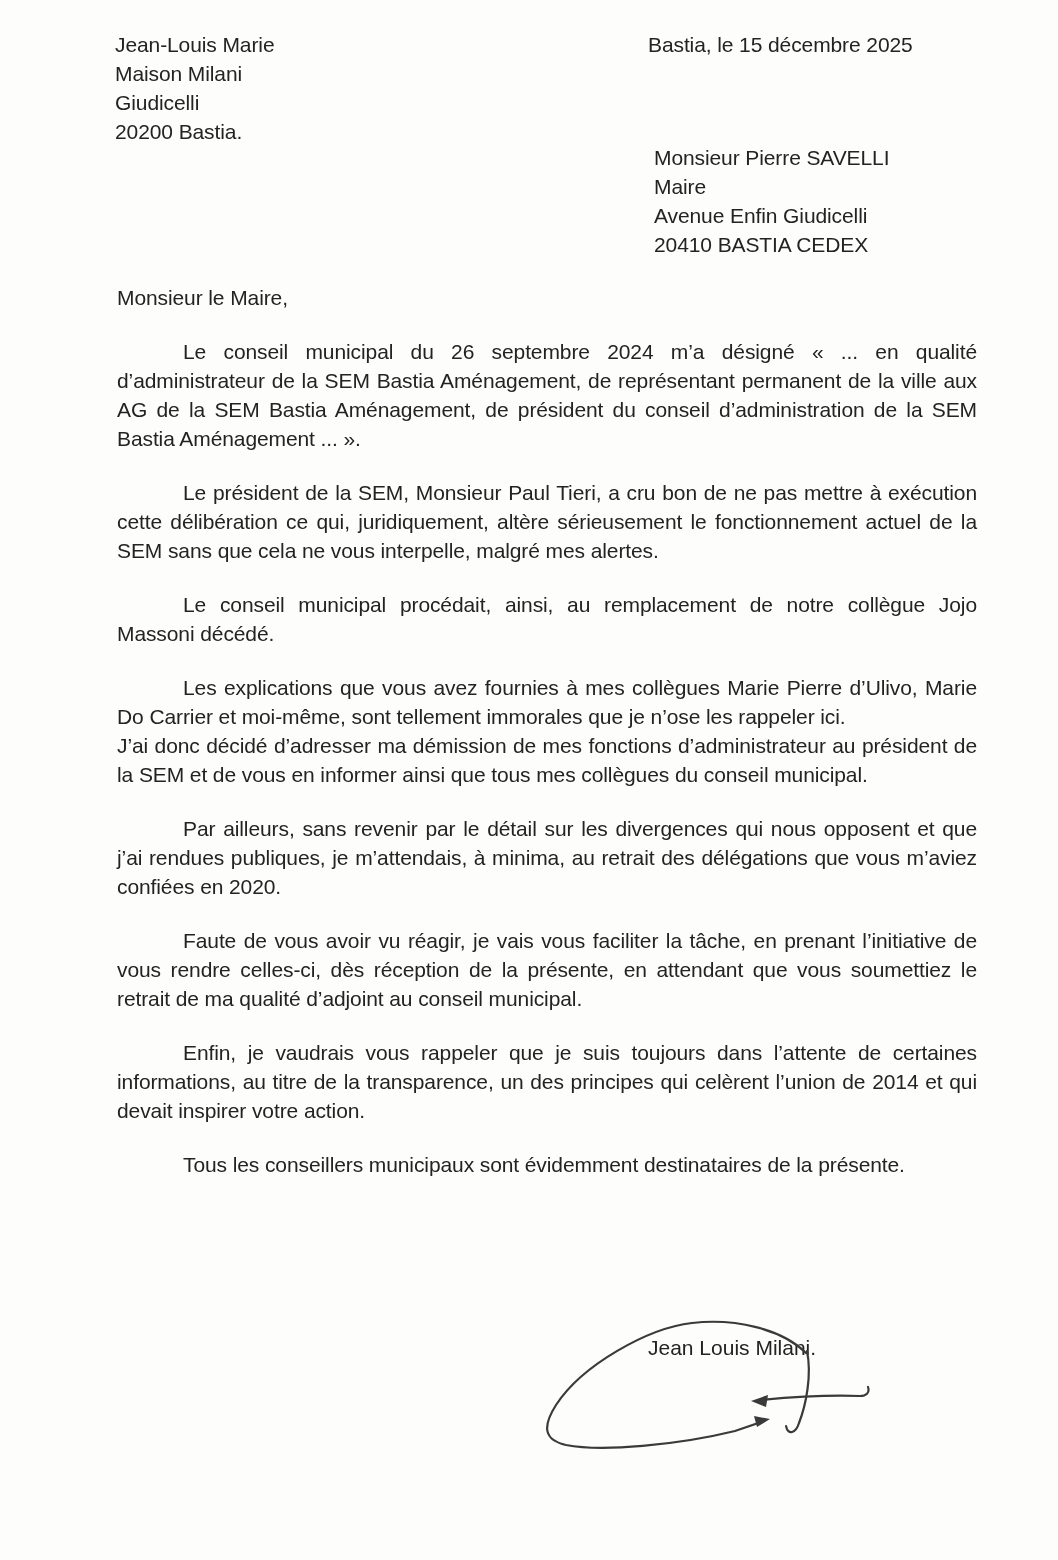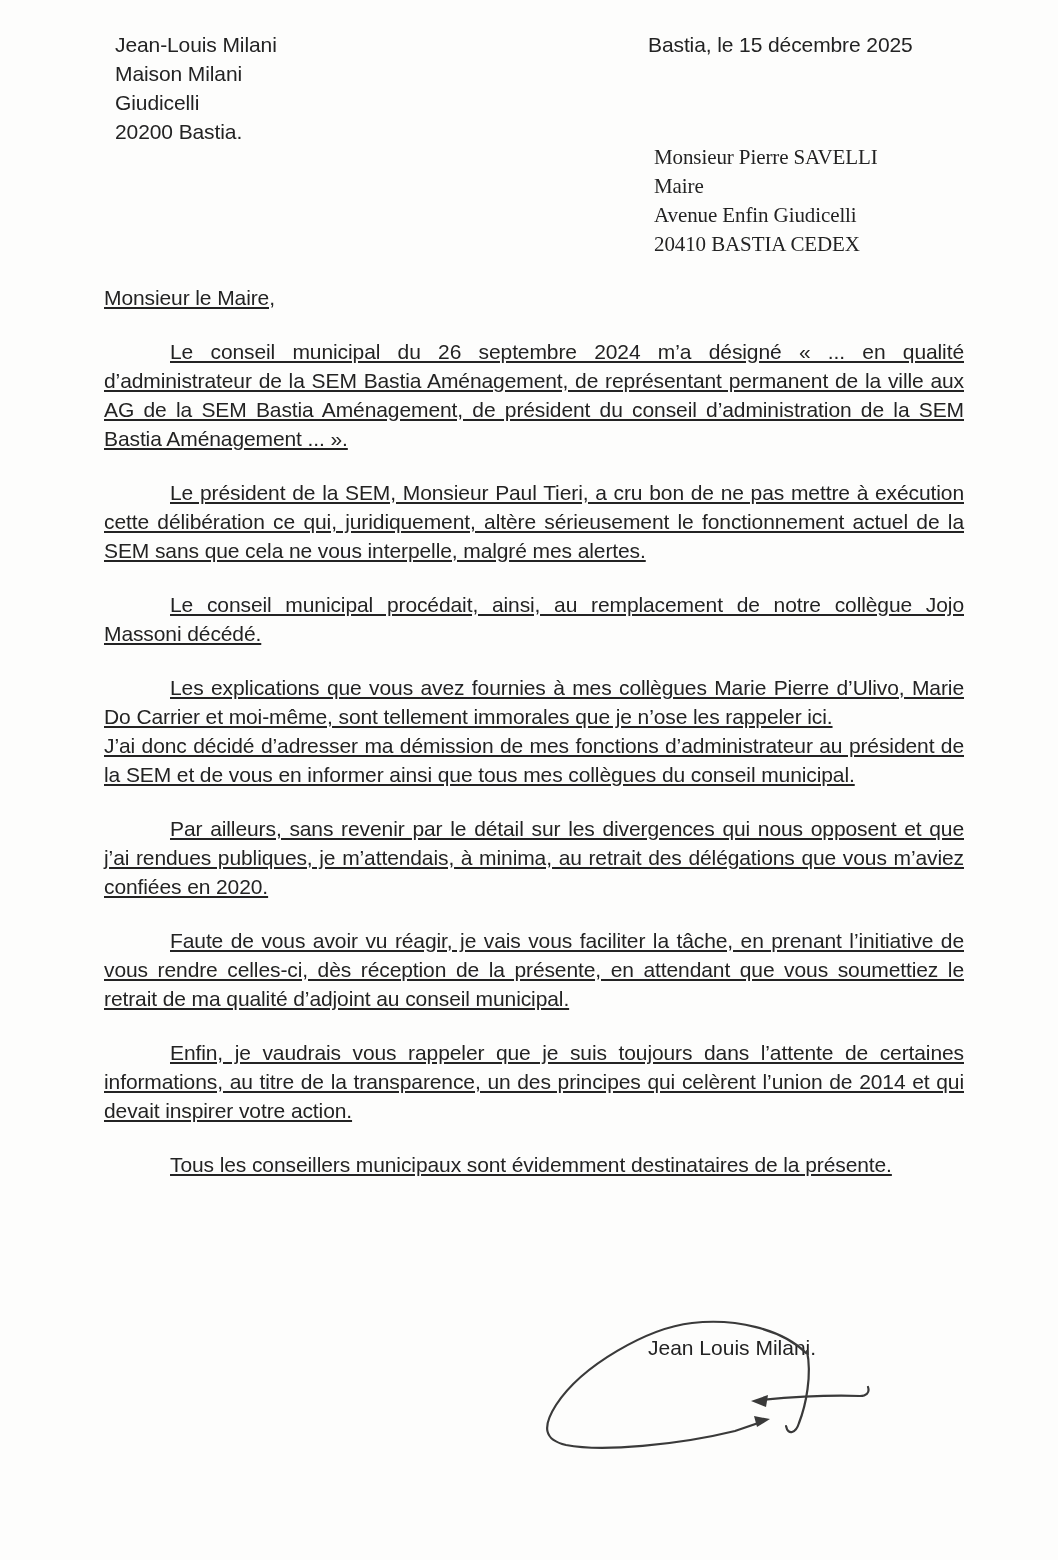--- a/index.html
+++ b/index.html
@@ -18,22 +18,22 @@
     -webkit-font-smoothing: antialiased;
   }
   .abs-block {
     position: absolute;
     font-size: 21px;
     line-height: 29px;
     letter-spacing: -0.1px;
   }
   .sender    { left: 115px; top: 30px; }
   .dateline  { left: 648px; top: 30px; }
-  .recipient { left: 654px; top: 143px; font-family: Liberation Serif, serif; }
-  .content   { left: 104px; top: 283px; width: 860px; text-decoration: underline; }
+  .recipient { left: 654px; top: 143px; }
+  .content   { left: 117px; top: 283px; width: 860px; }
   .content .salutation { margin: 0 0 25px 0; }
   .content p {
     margin: 0 0 25px 0;
     text-indent: 66px;
     text-align: justify;
     text-justify: inter-word;
   }
   .content p.cont  { text-indent: 0; }
   .content p.tight { margin-bottom: 0; }
   .addr-line { white-space: nowrap; }
@@ -58,21 +58,21 @@
     top: 0;
     pointer-events: none;
   }
 </style>
 </head>
 <body>
 
 <div class="page">
 
   <div class="abs-block sender">
-    <div class="addr-line">Jean-Louis Milani</div>
+    <div class="addr-line">Jean-Louis Marie</div>
     <div class="addr-line">Maison Milani</div>
     <div class="addr-line">Giudicelli</div>
     <div class="addr-line">20200 Bastia.</div>
   </div>
 
   <div class="abs-block dateline">Bastia, le 15 décembre 2025</div>
 
   <div class="abs-block recipient">
     <div class="addr-line">Monsieur Pierre SAVELLI</div>
     <div class="addr-line">Maire</div>

